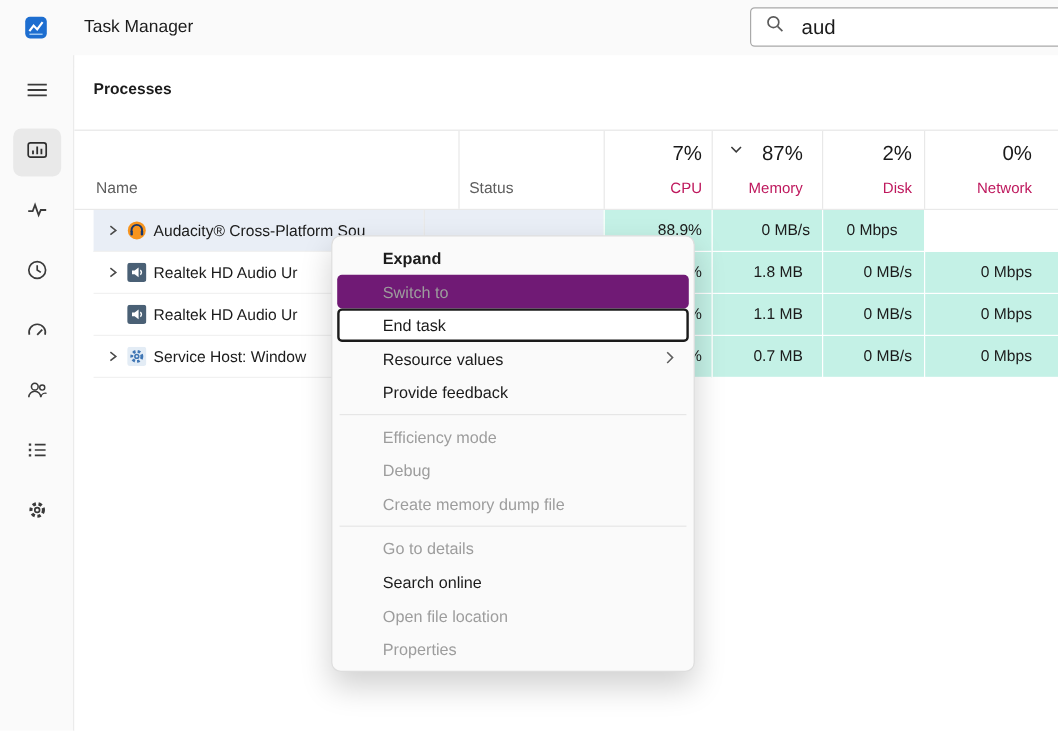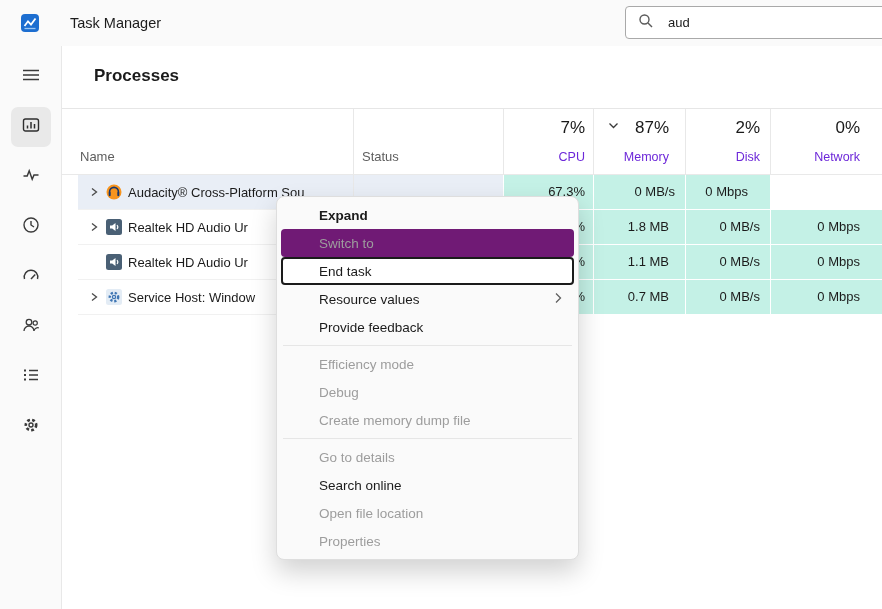--- a/index.html
+++ b/index.html
@@ -7,45 +7,45 @@
     font-family:"Liberation Sans","DejaVu Sans",sans-serif; background:#ffffff; color:#1b1b1b; }
   body { position:relative; }
 
   
   .topbar { position:absolute; left:0; top:0; width:882px; height:56px; background:#fafafa;
             border-bottom:1px solid #eeeeee; }
   .appicon { position:absolute; left:20px; top:13px; width:20px; height:20px; }
   .apptitle { position:absolute; left:70px; top:0; height:46px; line-height:46px; font-size:14.5px; color:#1c1c1c; }
   .searchbox { position:absolute; left:625px; top:6px; width:270px; height:33px; background:#ffffff;
                border:1px solid #a9a9a9; border-radius:4px; display:flex; align-items:center; padding-left:12px; }
-  .searchbox input { border:none; outline:none; margin-left:14px; font-size:13px; width:180px;
+  .searchbox input { border:none; outline:none; margin-left:14px; font-size:17px; width:180px;
                      font-family:inherit; color:#1b1b1b; background:transparent; }
 
   
   .sidebar { position:absolute; left:0; top:46px; width:62px; height:563px; background:#fafafa;
              border-right:1px solid #e8e8e8; }
   .side-item { position:absolute; left:11px; width:40px; height:40px; border-radius:7px;
                display:flex; align-items:center; justify-content:center; cursor:pointer; }
   .side-item.selected { background:#e9e9e9; }
 
   
   .main { position:absolute; left:62px; top:46px; width:820px; height:563px; background:#ffffff; }
-  .page-title { position:absolute; left:32px; top:20px; font-size:17px; font-weight:700; color:#1b1b1b; }
+  .page-title { position:absolute; left:16px; top:20px; font-size:13px; font-weight:700; color:#1b1b1b; }
 
   .ptable { position:absolute; left:0; top:62px; width:820px; }
   .grid-row { display:grid; grid-template-columns:16px 275px 150px 90px 92px 85px 112px; }
 
   .thead { height:67px; border-top:1px solid #e6e6e6; border-bottom:1px solid #e9e9e9; }
   .h-text { display:flex; align-items:flex-end; padding-bottom:10px; color:#5e5e5e; font-size:13px; }
   .h-name { padding-left:2px; }
-  .h-status { padding-left:8px; }
+  .h-status { padding-left:8px;margin-left:29px; }
   .h-num { display:flex; flex-direction:column; justify-content:space-between; align-items:flex-end;
            padding-top:9px; padding-bottom:10px; position:relative; }
   .h-num .pct { font-size:17px; color:#191919; }
-  .h-num .lbl { font-size:12.5px; color:#6d28d9; }
+  .h-num .lbl { font-size:12.5px; color:#be185d; }
   .bl { border-left:1px solid #e8e8e8; }
   .col-cpu { padding-right:8px; }
   .col-mem { padding-right:16px; }
   .col-disk { padding-right:10px; }
   .col-net { padding-right:22px; }
   .sort-chev { position:absolute; left:14px; top:6px; }
 
   .prow { height:35px; }
   .c-name { display:flex; align-items:center; gap:6px; padding-left:10px; font-size:13px;
             white-space:nowrap; overflow:hidden; border-bottom:1px solid #f1f1f1; }
@@ -203,21 +203,21 @@
           <svg width="16" height="16" viewBox="0 0 16 16">
             <circle cx="8" cy="8" r="7.5" fill="#f7941e"></circle>
             <path d="M3.6 9.2 V7.8 a4.4 4.4 0 0 1 8.8 0 V9.2" stroke="#16366e" stroke-width="1.6" fill="none"></path>
             <rect x="2.7" y="8" width="2" height="4.2" rx="1" fill="#16366e"></rect>
             <rect x="11.3" y="8" width="2" height="4.2" rx="1" fill="#16366e"></rect>
           </svg>
         </span>
         <span>Audacity® Cross-Platform Sou</span>
       </div>
       <div class="c-status bl"></div>
-      <div class="c-val col-cpu">67.3%</div>
+      <div class="c-val col-cpu">88.9%</div>
       <div class="c-val col-disk">0 MB/s</div>
       <div class="c-val col-net">0 Mbps</div>
     </div>
 
     <div class="grid-row prow">
       <div></div>
       <div class="c-name">
         <span class="expander">
           <svg width="10" height="10" viewBox="0 0 10 10">
               <path d="M3 1.5 L7.5 5 L3 8.5" stroke="#4a4a4a" stroke-width="1.3" fill="none"></path>

